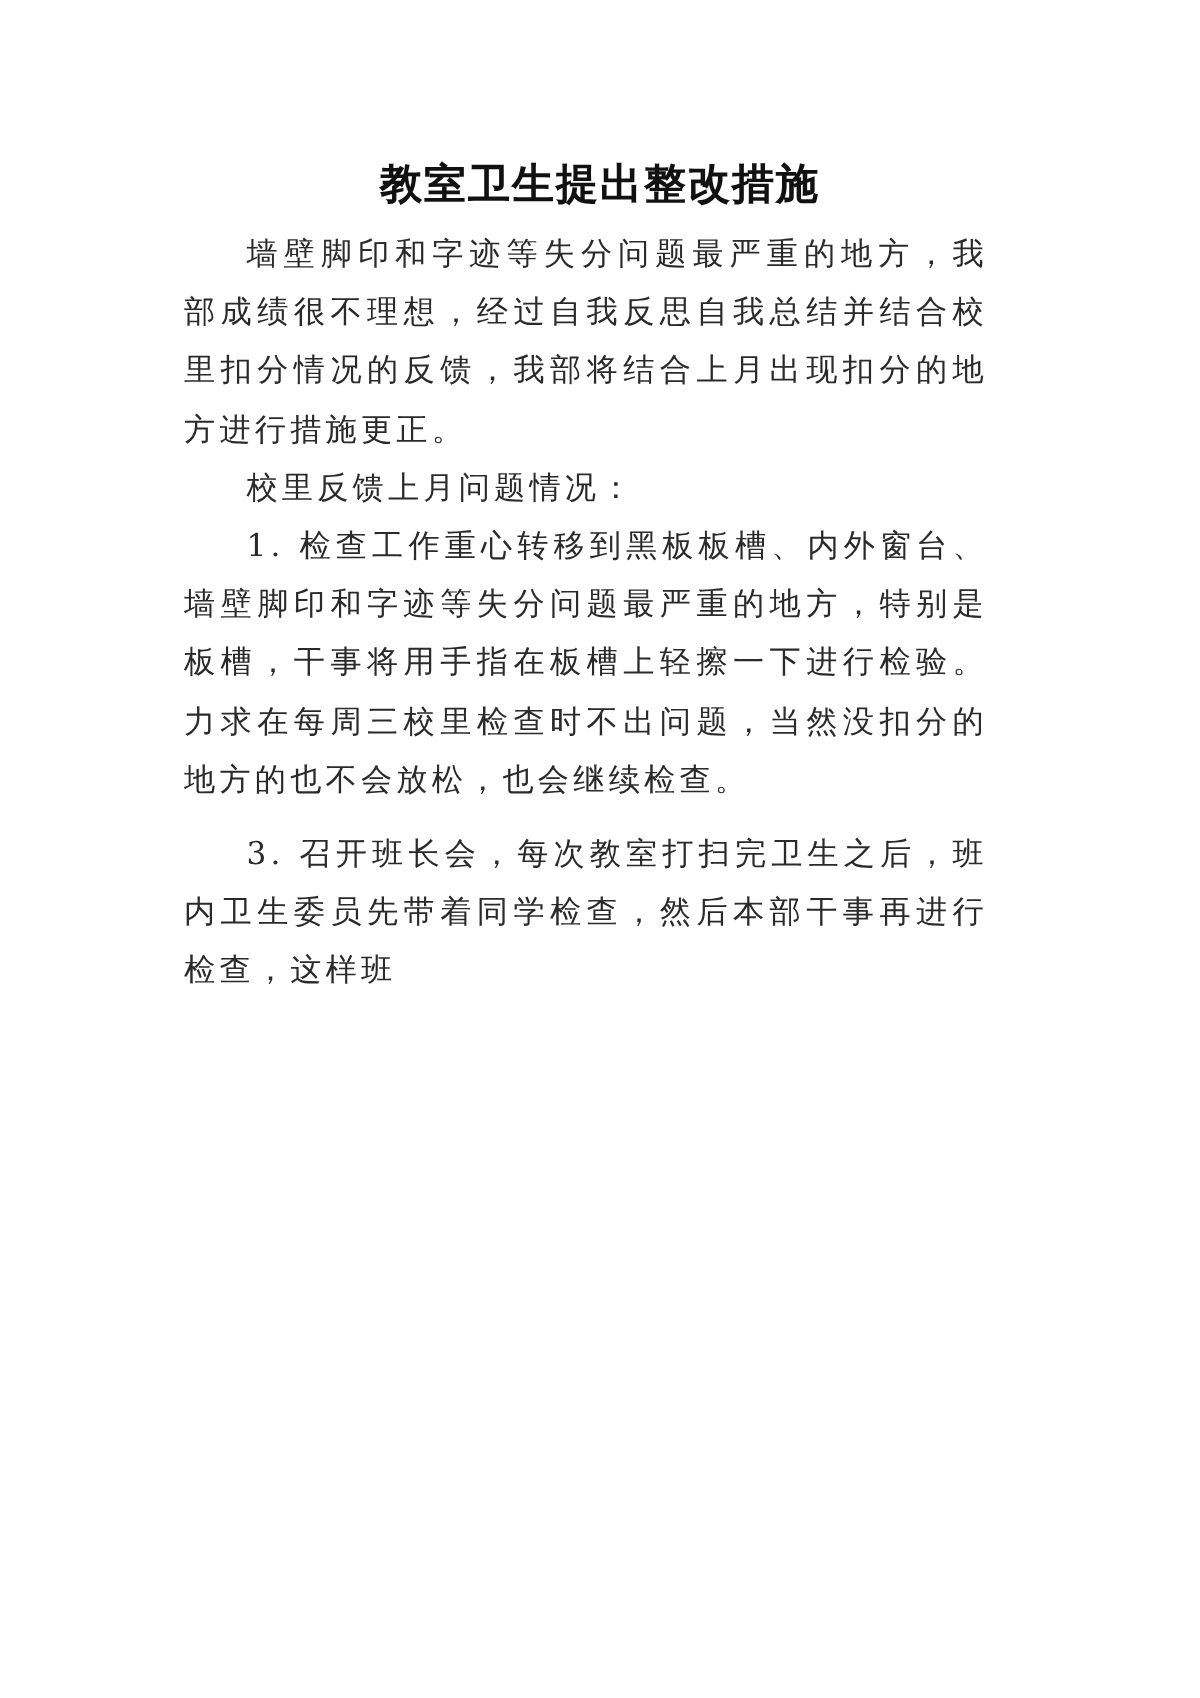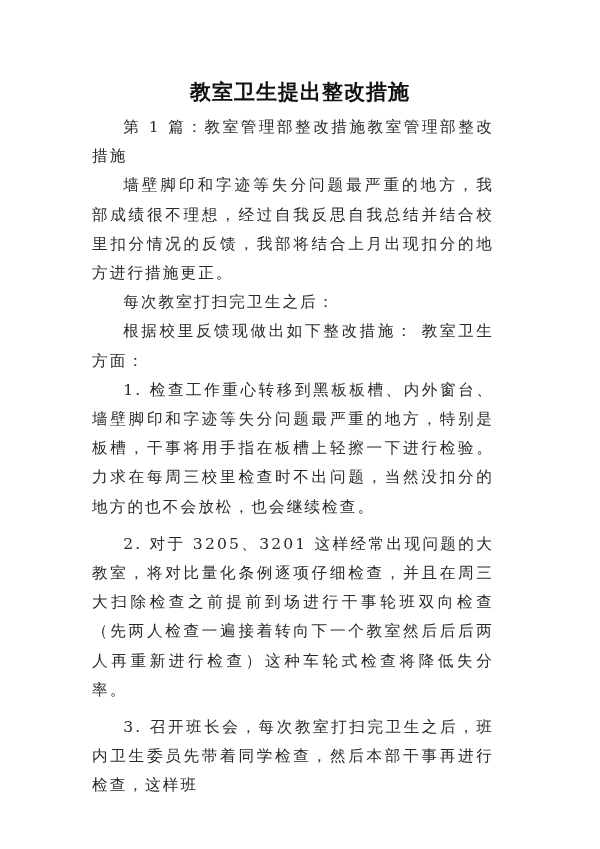--- a/index.html
+++ b/index.html
@@ -23,21 +23,18 @@
   }
   .body p { margin: 0; text-indent: 2em; text-align: justify; }
   .body p.gap { margin-top: 8px; }
 </style>
 </head>
 <body>
 
 <div class="page">
   <div class="title">教室卫生提出整改措施</div>
   <div class="body">
-    <p>第 1 篇：教室管理部整改措施教室管理部整改措施</p>
     <p>墙壁脚印和字迹等失分问题最严重的地方，我部成绩很不理想，经过自我反思自我总结并结合校里扣分情况的反馈，我部将结合上月出现扣分的地方进行措施更正。</p>
-    <p>每次教室打扫完卫生之后：</p>
-    <p>根据校里反馈现做出如下整改措施： 教室卫生方面：</p>
+    <p>校里反馈上月问题情况：</p>
     <p>1. 检查工作重心转移到黑板板槽、内外窗台、墙壁脚印和字迹等失分问题最严重的地方，特别是板槽，干事将用手指在板槽上轻擦一下进行检验。力求在每周三校里检查时不出问题，当然没扣分的地方的也不会放松，也会继续检查。</p>
-    <p class="gap">2. 对于 3205、3201 这样经常出现问题的大教室，将对比量化条例逐项仔细检查，并且在周三大扫除检查之前提前到场进行干事轮班双向检查（先两人检查一遍接着转向下一个教室然后后后两人再重新进行检查）这种车轮式检查将降低失分率。</p>
     <p class="gap">3. 召开班长会，每次教室打扫完卫生之后，班内卫生委员先带着同学检查，然后本部干事再进行检查，这样班</p>
   </div>
 </div>
 
 </body></html>

